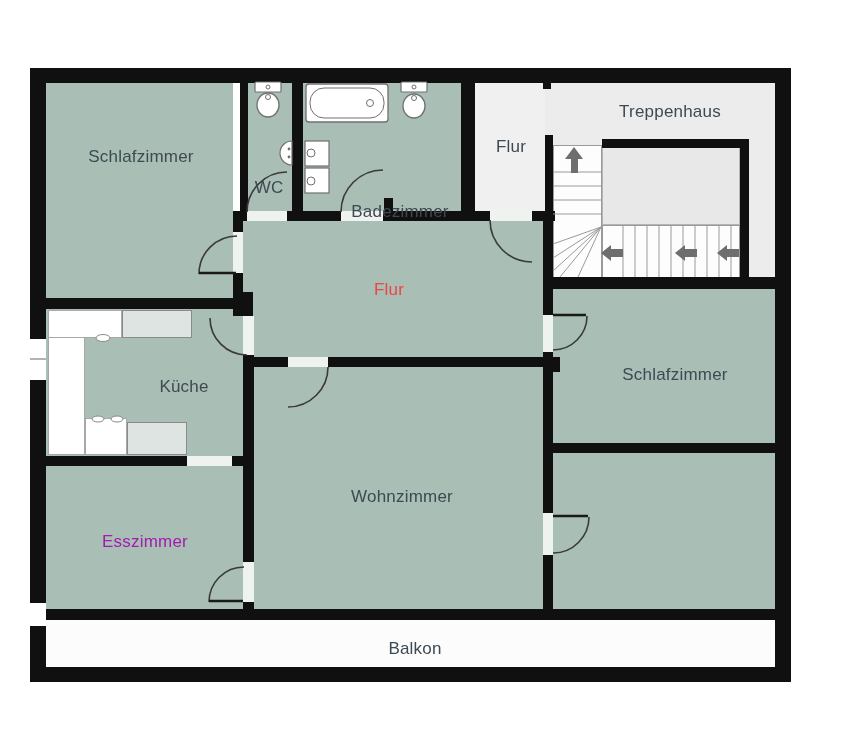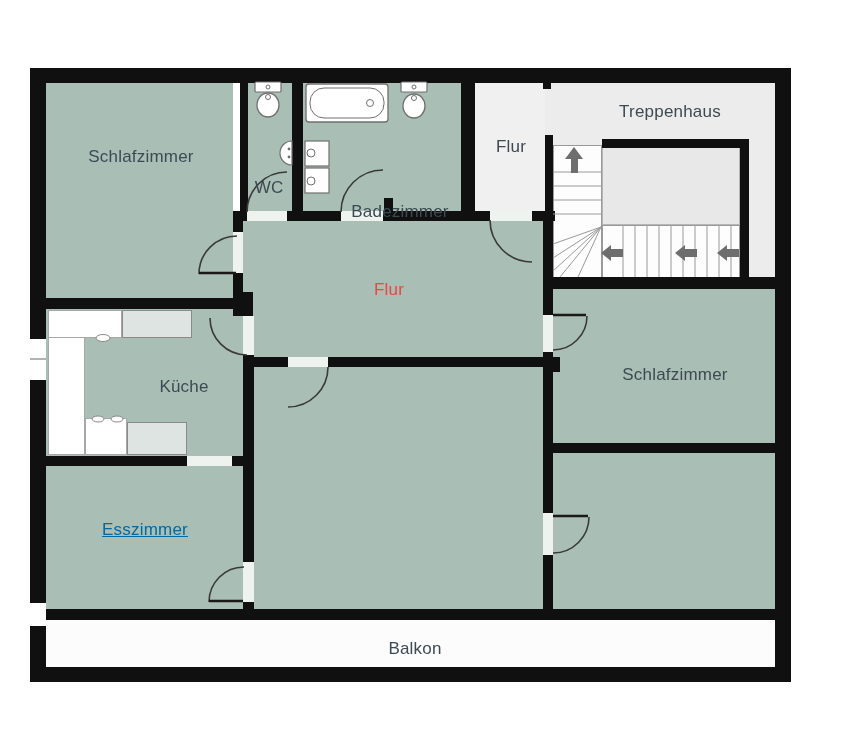--- a/index.html
+++ b/index.html
@@ -135,16 +135,17 @@
     <div style="left: 685px; top: 249px; width: 12px; height: 8px; background: rgb(110, 110, 110);"></div>
     <div style="left: 717px; top: 245px; width: 0px; height: 0px; border-top: 8px solid transparent; border-bottom: 8px solid transparent; border-right: 10px solid rgb(110, 110, 110);"></div>
     <div style="left: 727px; top: 249px; width: 12px; height: 8px; background: rgb(110, 110, 110);"></div>
     <span class="label" style="left: 141px; top: 157px; color: rgb(62, 74, 82);">Schlafzimmer</span>
     <span class="label" style="left: 269px; top: 188px; color: rgb(62, 74, 82);">WC</span>
     <span class="label" style="left: 400px; top: 182px; color: rgb(62, 74, 82); margin-top: 30px;">Badezimmer</span>
     <span class="label" style="left: 511px; top: 147px; color: rgb(62, 74, 82);">Flur</span>
     <span class="label" style="left: 670px; top: 112px; color: rgb(62, 74, 82);">Treppenhaus</span>
     <span class="label" style="left: 389px; top: 290px; color: #ef4444;">Flur</span>
     <span class="label" style="left: 184px; top: 387px; color: rgb(62, 74, 82);">Küche</span>
-    <span class="label" style="left: 145px; top: 530px; color: #0369a1; text-decoration: underline;">Esszimmer</span>
+    <span class="label" style="left: 402px; top: 497px; color: rgb(62, 74, 82);">Wohnzimmer</span>
+    <span class="label" style="left: 145px; top: 542px; color: #a21caf;">Esszimmer</span>
     <span class="label" style="left: 675px; top: 375px; color: rgb(62, 74, 82);">Schlafzimmer</span>
     <span class="label" style="left: 415px; top: 649px; color: rgb(62, 74, 82);">Balkon</span>
   </div>
 
 </body></html>

